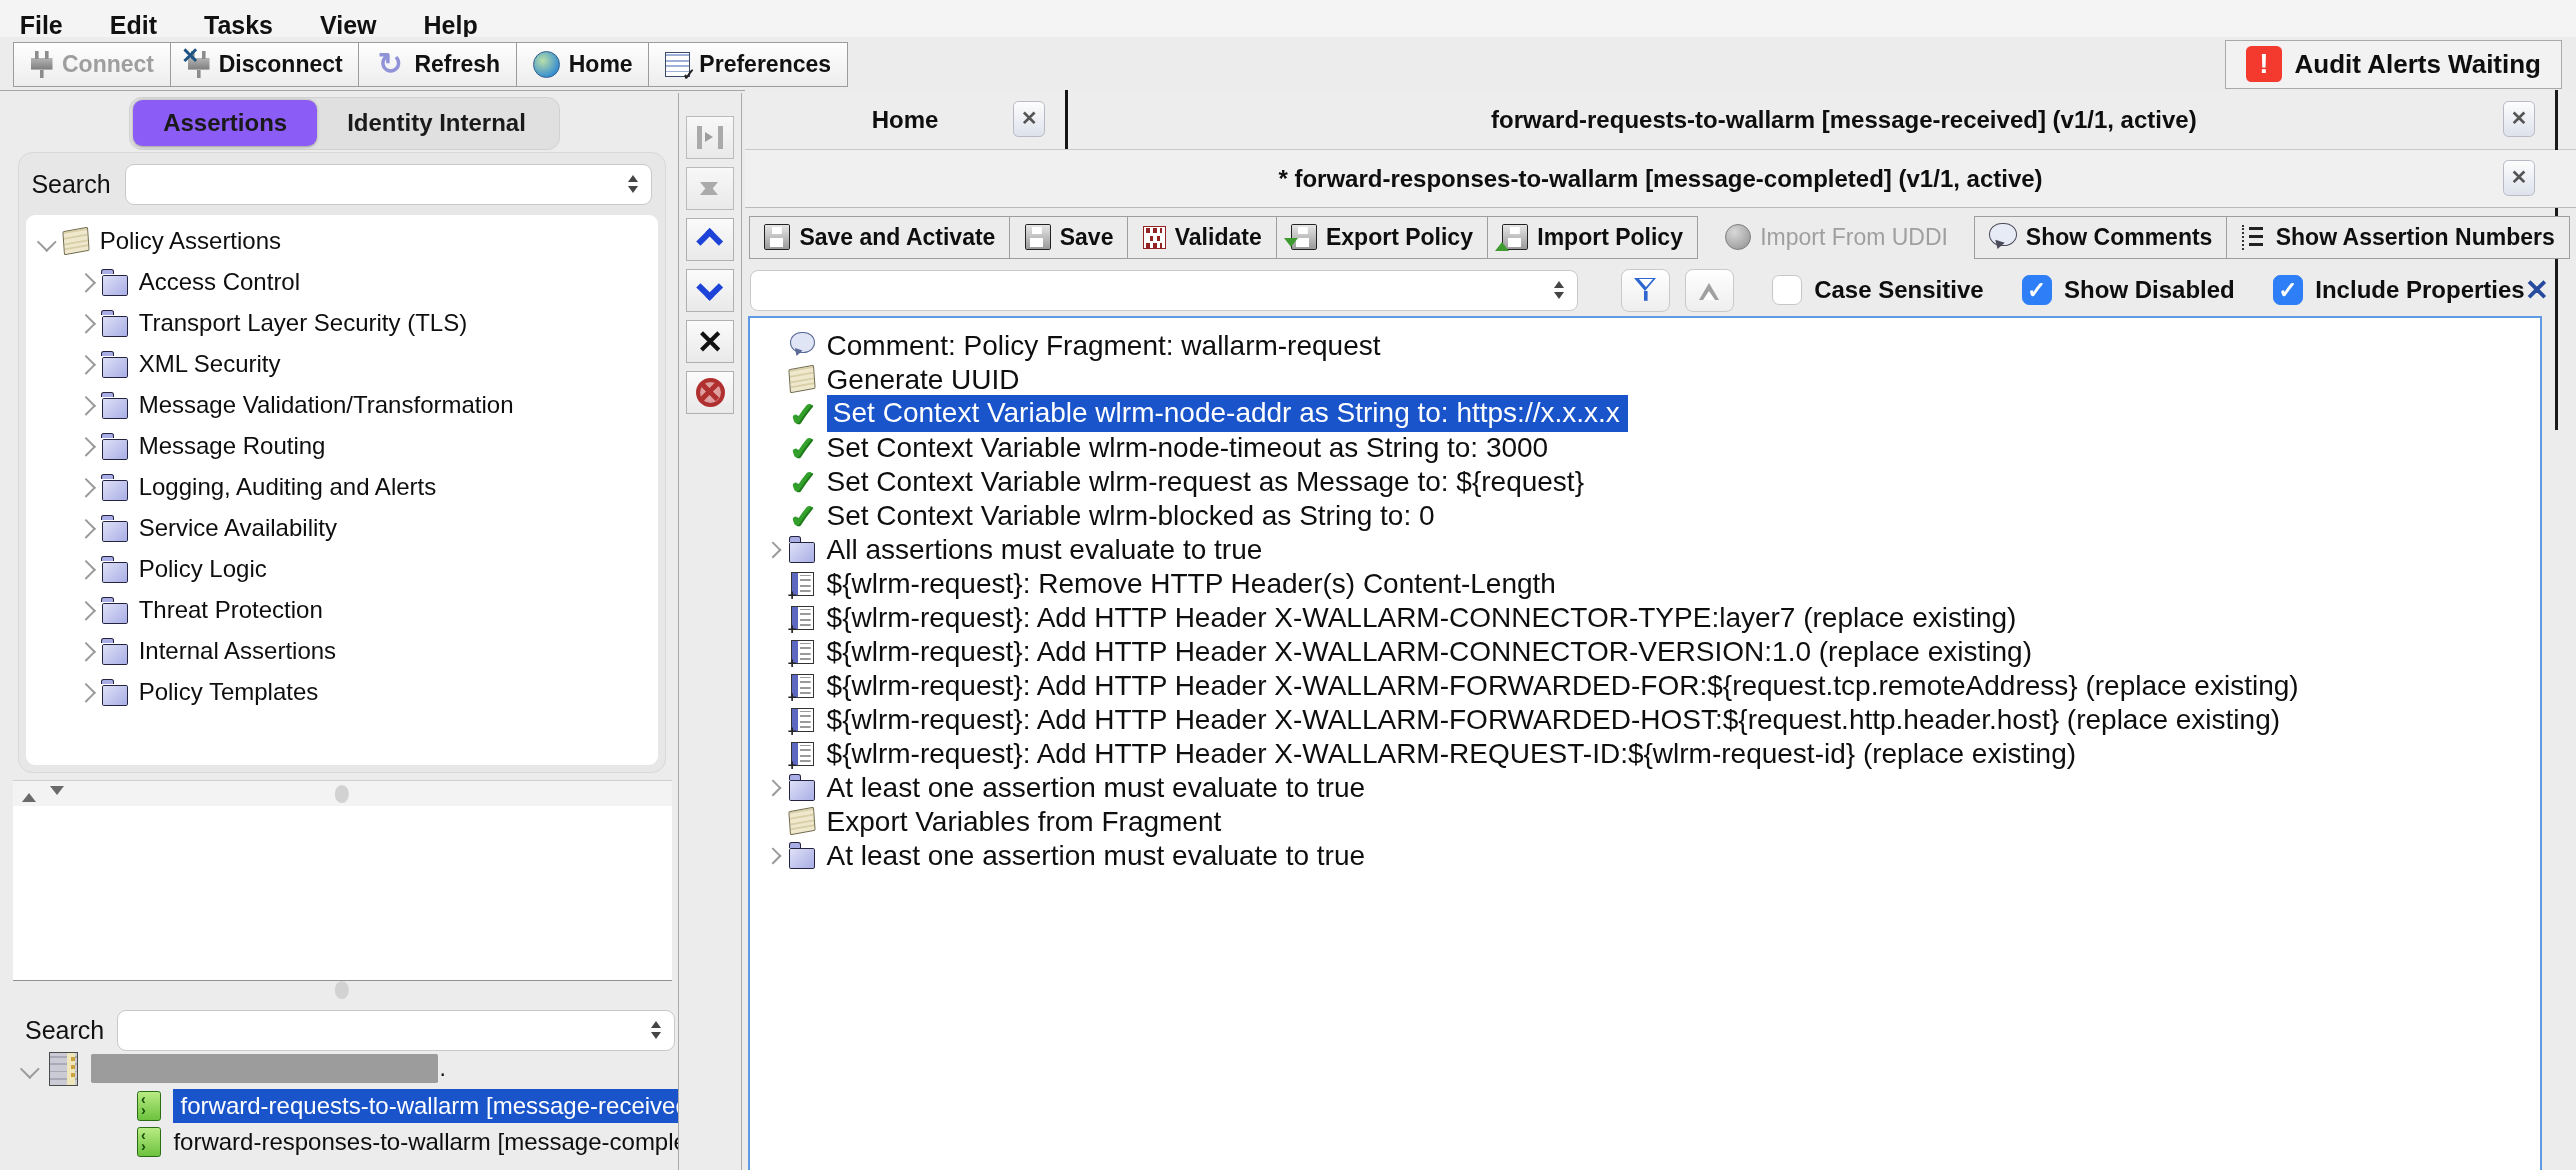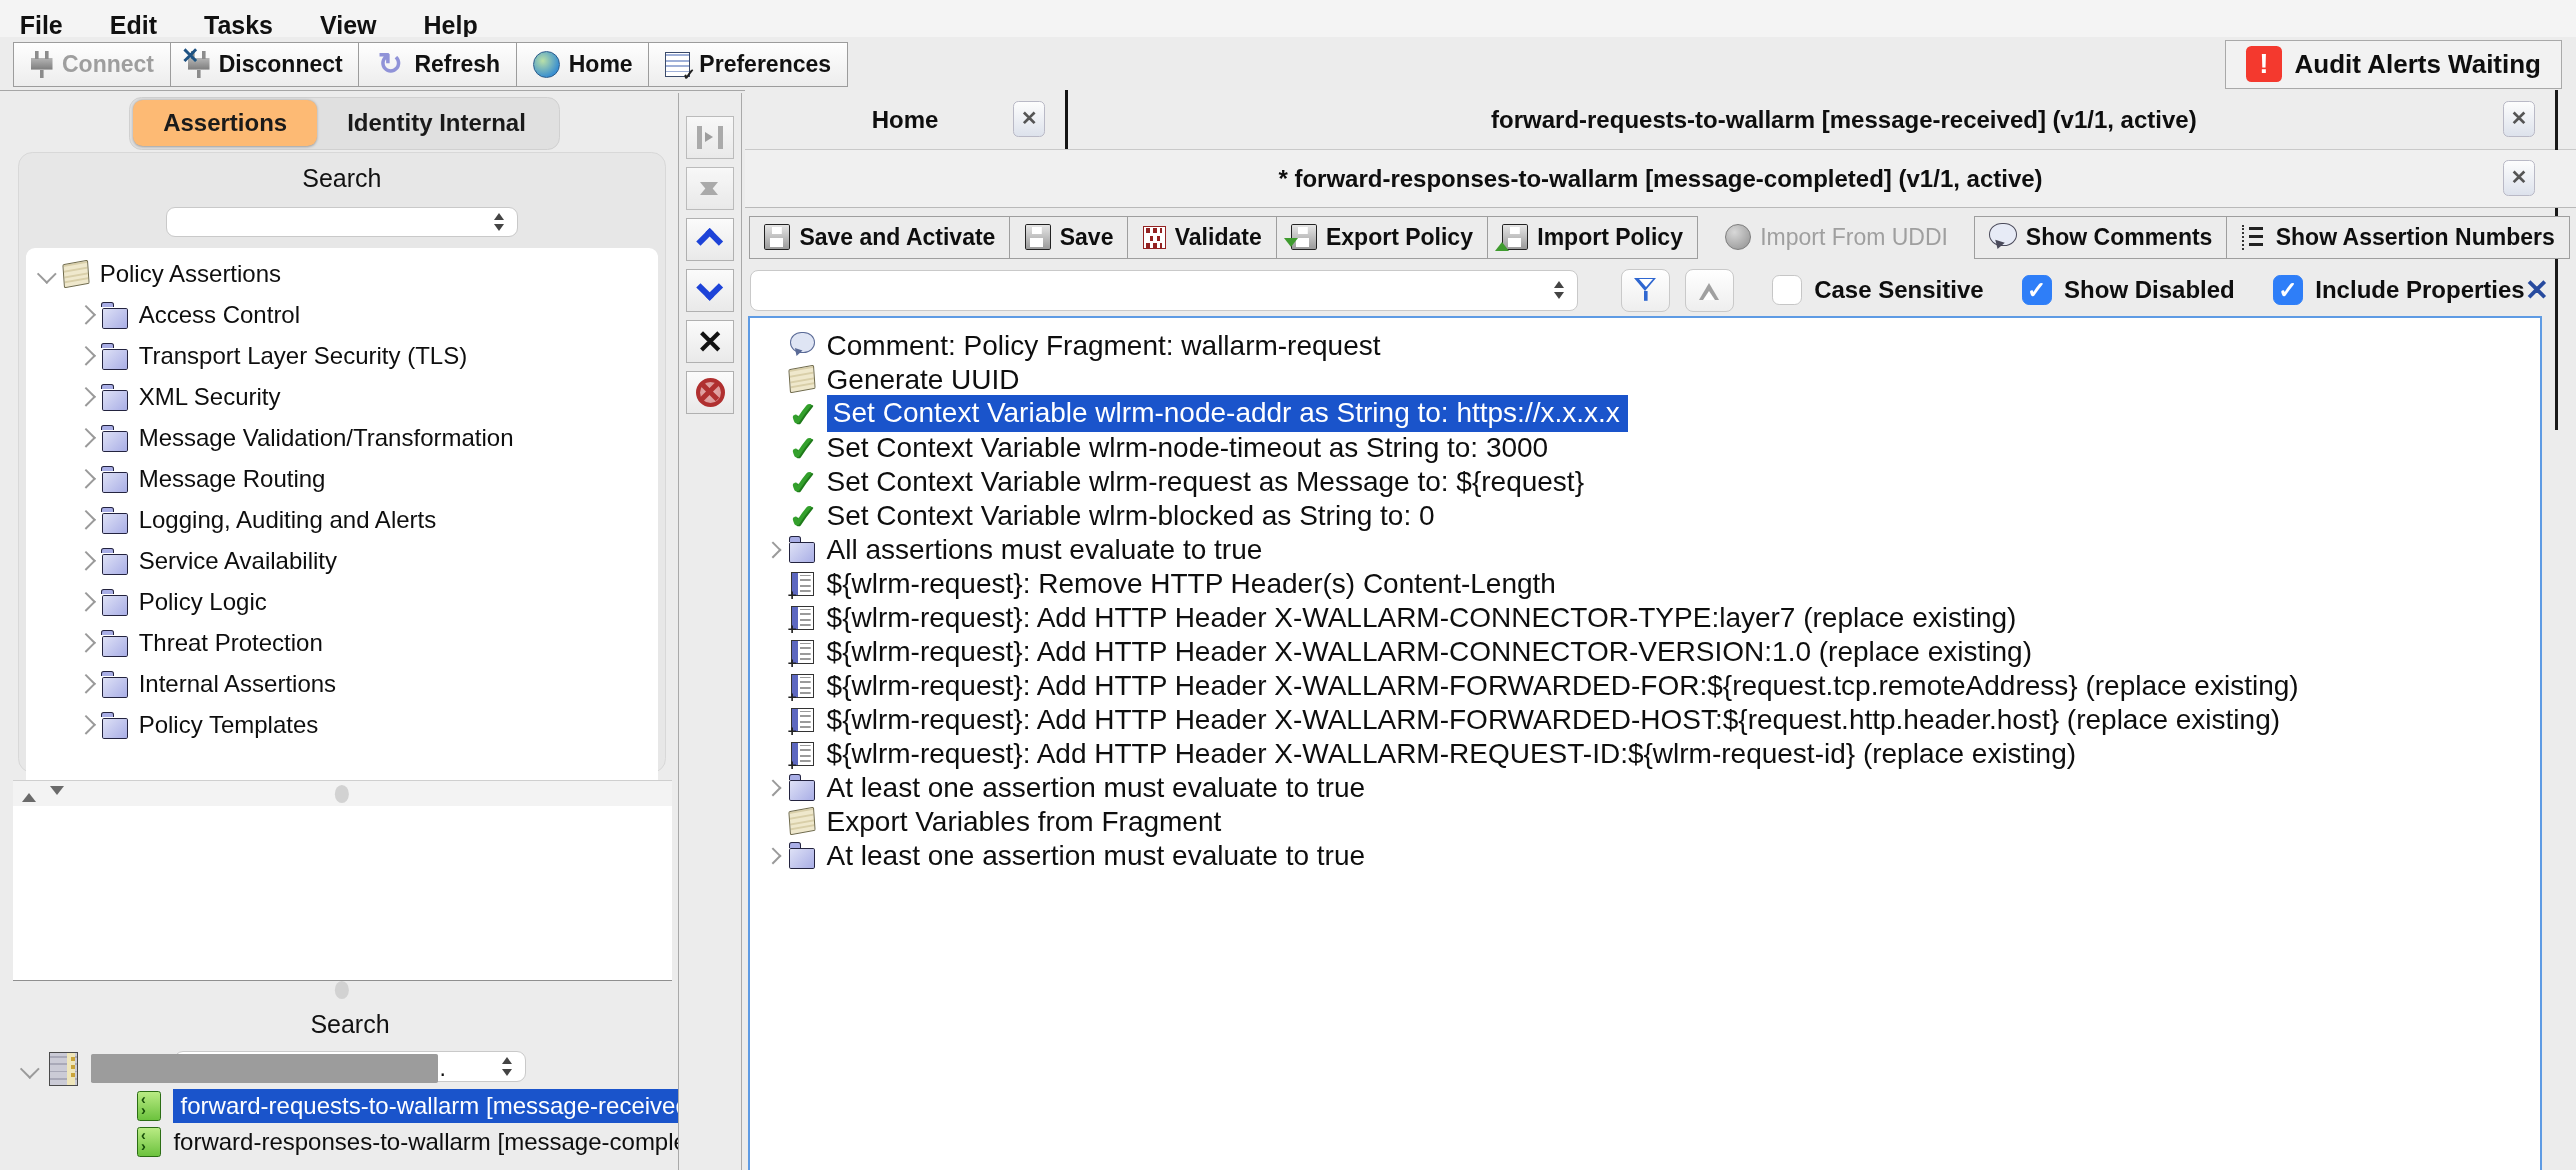--- a/index.html
+++ b/index.html
@@ -32,24 +32,24 @@
   .ic-refresh::before{content:"↻";font-size:30px;font-weight:700;color:#9093d8;line-height:1;}
   .ic-home{width:25px;height:25px;border-radius:50%;background:radial-gradient(circle at 35% 35%,#b9e0a8,#3a8fd0 72%);border:1.3px solid #2c5c8a;}
   .ic-prefs{width:23px;height:23px;border:1.8px solid #3a4a6a;background:repeating-linear-gradient(0deg,#fff 0 3.6px,#9fb0d8 3.6px 5.4px);position:relative;}
   .ic-prefs::after{content:"✓";position:absolute;right:-6.3px;bottom:-8px;font-size:16px;font-weight:900;color:#222;}
 
   
   .left-col{position:absolute;left:12.5px;top:93px;width:664px;bottom:0;}
   .seg-wrap{position:absolute;left:0;top:3.6px;width:100%;display:flex;justify-content:center;}
   .seg{display:inline-flex;background:#e0e0e0;border:0.9px solid #d0d0d0;border-radius:12.5px;padding:2.7px;}
   .seg-item{padding:9px 30px;font-size:24px;font-weight:600;border-radius:9.8px;color:#1a1a1a;}
-  .seg-item.active{background:#fdba74;box-shadow:0 0.9px 2.7px rgba(0,0,0,.3);text-align:center;}
+  .seg-item.active{background:#8b5cf6;box-shadow:0 0.9px 2.7px rgba(0,0,0,.3);text-align:center;}
 
   .palette-panel{position:absolute;left:5.4px;top:59px;width:648px;height:621px;background:#e7e7e7;border:0.9px solid #d8d8d8;border-radius:14.3px;box-sizing:border-box;}
-  .search-row{display:flex;align-items:center;gap:14.3px;padding:10.7px 12.5px 7.2px 12.5px;flex-direction:column;}
+  .search-row{display:flex;align-items:center;gap:14.3px;padding:10.7px 12.5px 7.2px 12.5px;}
   .search-label{font-size:25px;color:#111;}
   .searchfield{display:flex;align-items:center;flex:1;height:41px;background:#fff;border:1.3px solid #c9c9c9;border-radius:9px;box-sizing:border-box;padding-right:3.6px;}
   .searchfield input{flex:1;height:100%;border:none;outline:none;background:transparent;font-size:23px;padding:0 10.7px;font-family:inherit;}
   .stepper{display:flex;flex-direction:column;align-items:center;justify-content:center;gap:4.5px;width:29px;}
   .tri-u{width:0;height:0;border:5.4px solid transparent;border-bottom:7.2px solid #444;}
   .tri-d{width:0;height:0;border:5.4px solid transparent;border-top:7.2px solid #444;}
 
   .tree-box{margin:3.6px 7.2px 7.2px 7.2px;background:#fff;border-radius:9px;height:544px;overflow:hidden;padding-top:5.4px;}
   .trow{display:flex;align-items:center;height:41px;font-size:24px;}
   .trow .chev{margin:0 9px 0 14.3px;}

